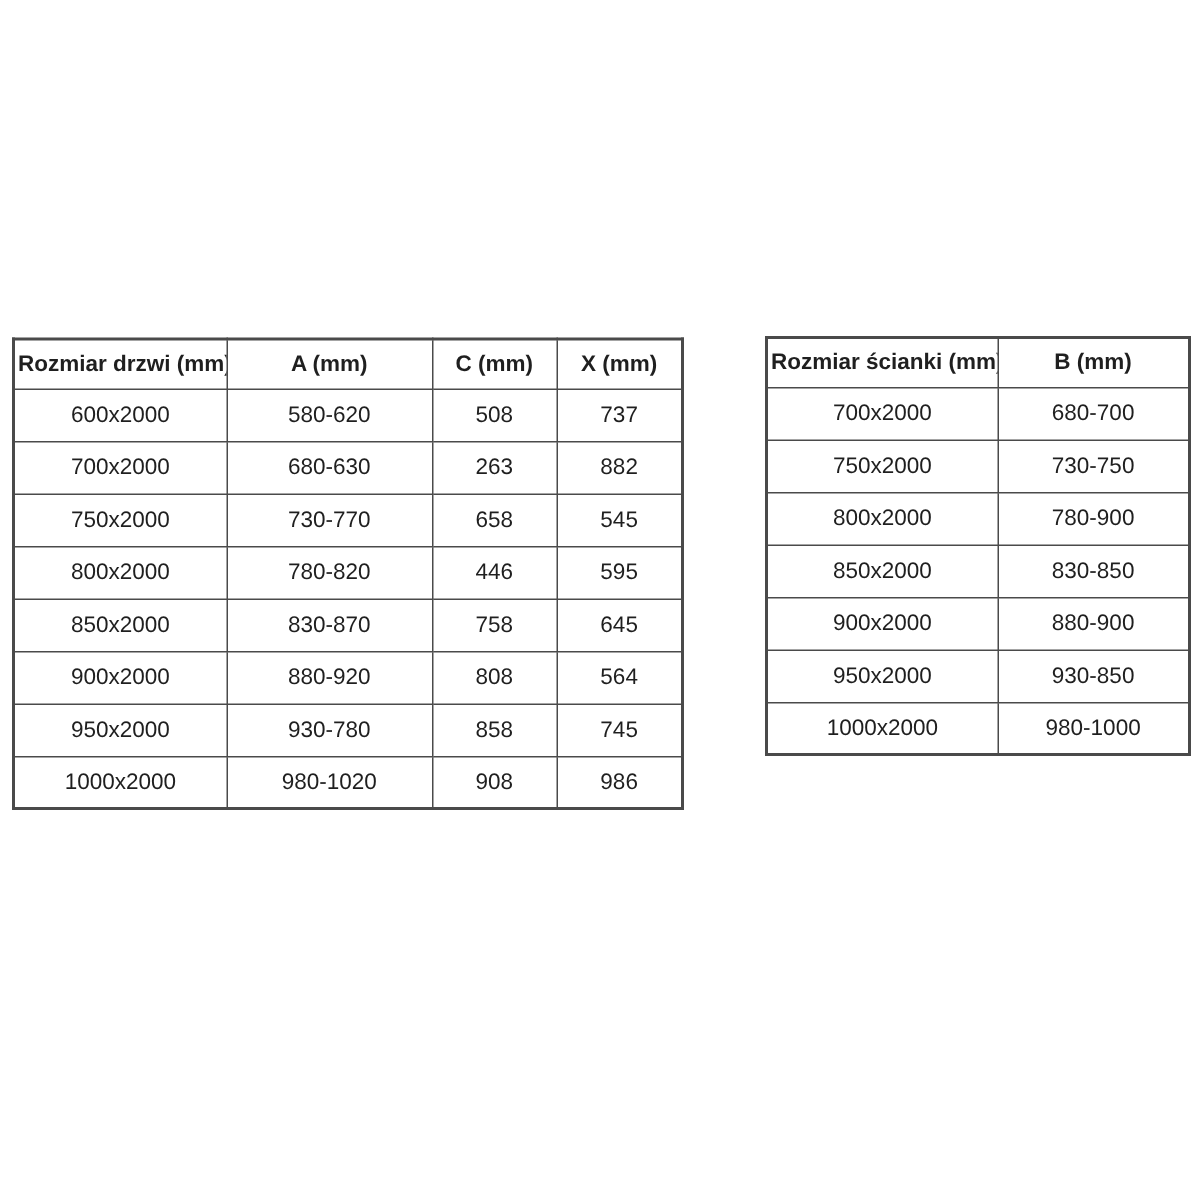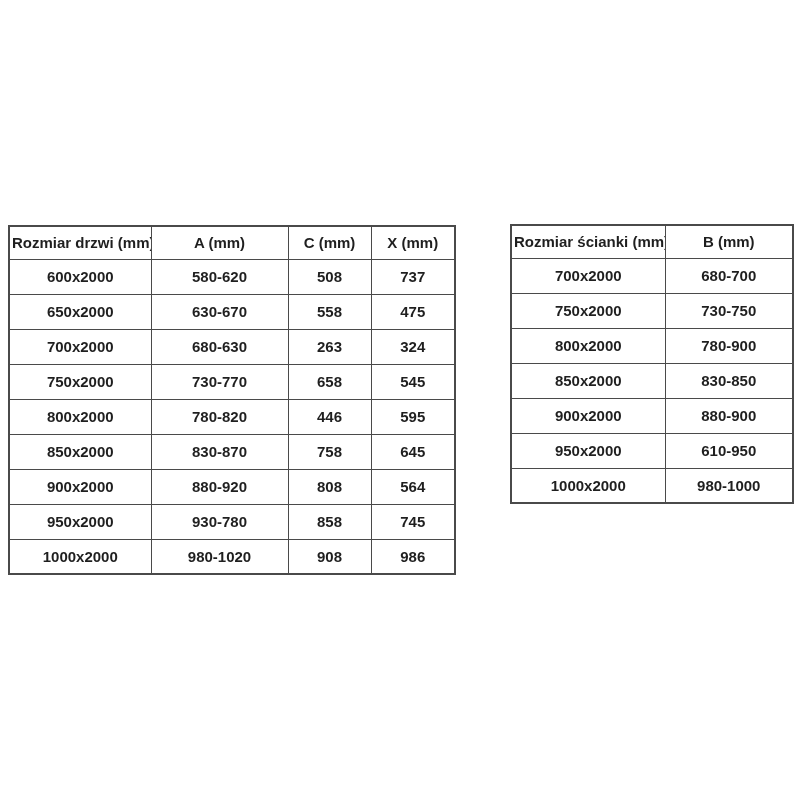--- a/index.html
+++ b/index.html
@@ -22,21 +22,21 @@
   table.spec th, table.spec td {
     border: 1px solid #4a4a4a;
     text-align: center;
     vertical-align: middle;
     font-size: 15px;
     padding: 0 2px;
     overflow: hidden;
     white-space: nowrap;
   }
   table.spec th { font-weight: bold; height: 33px; }
-  table.spec td { font-weight: bold; height: 35px; margin-top: 17px; }
+  table.spec td { font-weight: normal; height: 35px; margin-top: 17px; }
 
   #doors-table { left: 8px;   top: 225px; width: 446px; }
   #walls-table { left: 510px; top: 224px; width: 282px; }
 </style>
 </head>
 <body>
 
 <div class="canvas">
 
   <table class="spec" id="doors-table">
@@ -55,30 +55,24 @@
       </tr>
     </thead>
     <tbody>
       <tr>
         <td>600x2000</td>
         <td>580-620</td>
         <td>508</td>
         <td>737</td>
       </tr>
       <tr>
-        <td>650x2000</td>
-        <td>630-670</td>
-        <td>558</td>
-        <td>475</td>
-      </tr>
-      <tr>
         <td>700x2000</td>
         <td>680-630</td>
         <td>263</td>
-        <td>324</td>
+        <td>882</td>
       </tr>
       <tr>
         <td>750x2000</td>
         <td>730-770</td>
         <td>658</td>
         <td>545</td>
       </tr>
       <tr>
         <td>800x2000</td>
         <td>780-820</td>
@@ -139,21 +133,21 @@
       <tr>
         <td>850x2000</td>
         <td>830-850</td>
       </tr>
       <tr>
         <td>900x2000</td>
         <td>880-900</td>
       </tr>
       <tr>
         <td>950x2000</td>
-        <td>610-950</td>
+        <td>930-850</td>
       </tr>
       <tr>
         <td>1000x2000</td>
         <td>980-1000</td>
       </tr>
     </tbody>
   </table>
 
 </div>
 

